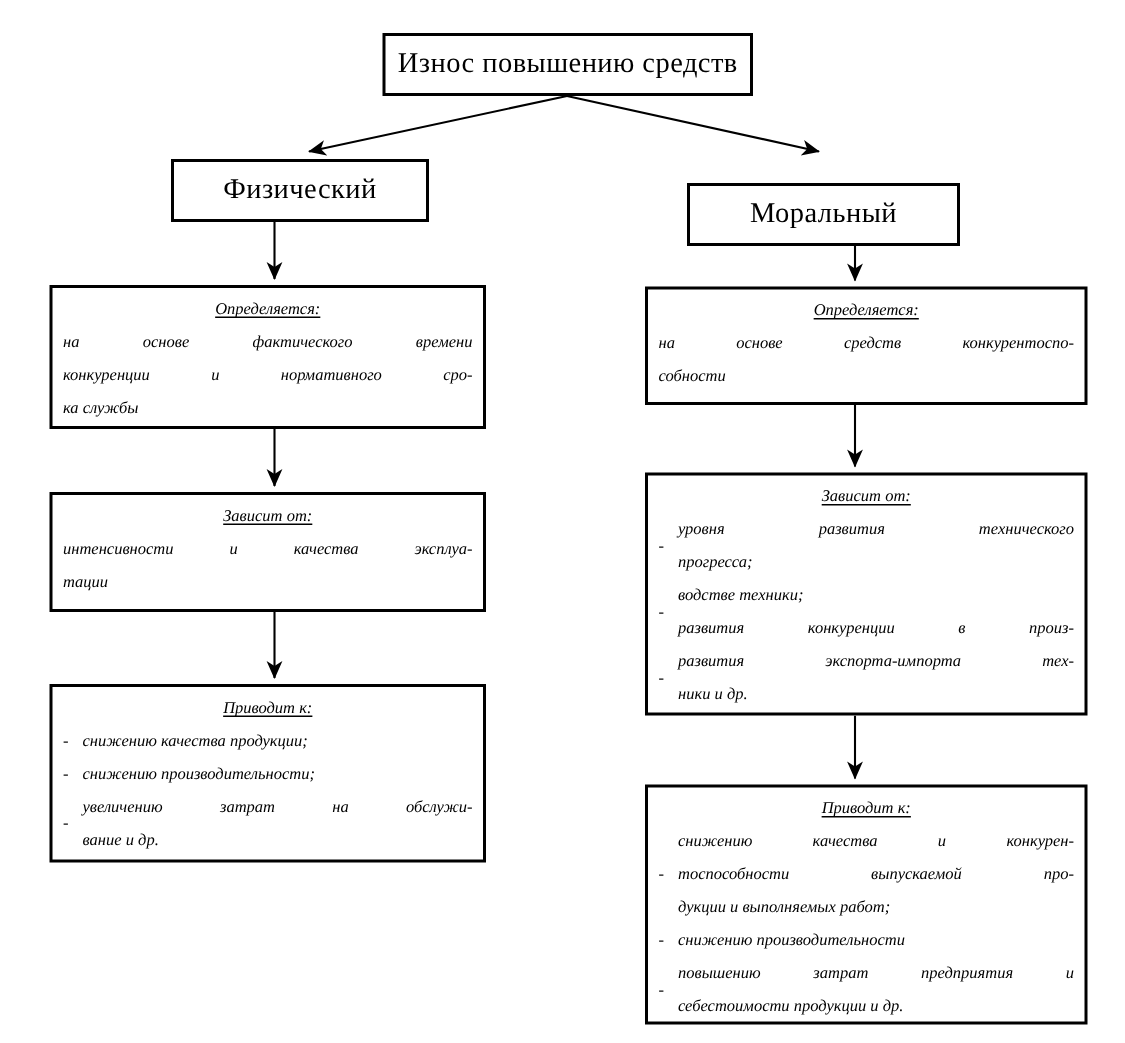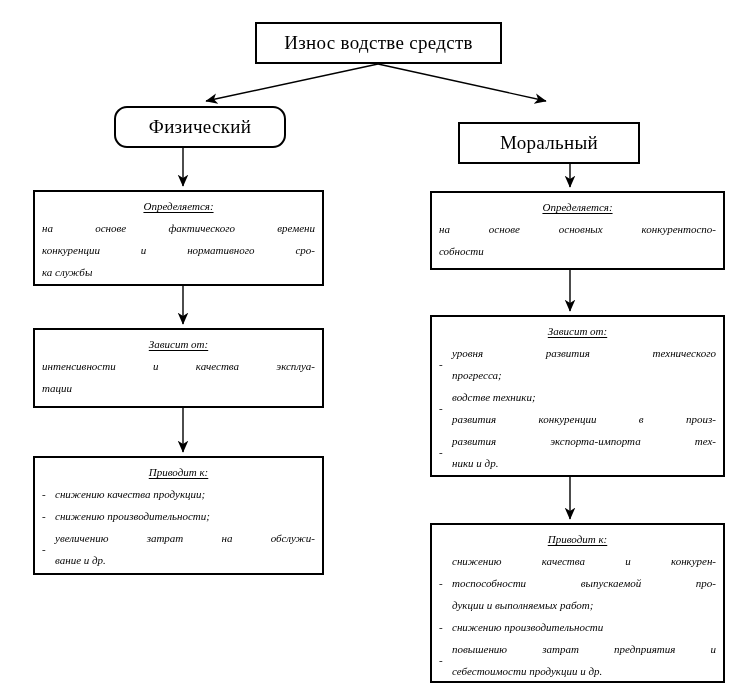--- a/index.html
+++ b/index.html
@@ -77,24 +77,24 @@
     <line x1="378" y1="64" x2="546" y2="101" stroke="#000" stroke-width="1.4" marker-end="url(#ah)"></line>
     <line x1="183" y1="148" x2="183" y2="186" stroke="#000" stroke-width="1.4" marker-end="url(#ah)"></line>
     <line x1="183" y1="286" x2="183" y2="324" stroke="#000" stroke-width="1.4" marker-end="url(#ah)"></line>
     <line x1="183" y1="408" x2="183" y2="452" stroke="#000" stroke-width="1.4" marker-end="url(#ah)"></line>
     <line x1="570" y1="148" x2="570" y2="187" stroke="#000" stroke-width="1.4" marker-end="url(#ah)"></line>
     <line x1="570" y1="270" x2="570" y2="311" stroke="#000" stroke-width="1.4" marker-end="url(#ah)"></line>
     <line x1="570" y1="477" x2="570" y2="519" stroke="#000" stroke-width="1.4" marker-end="url(#ah)"></line>
   </svg>
 
   <div class="node head-node" style="left:255px; top:22px; width:247px; height:42px;">
-    <span>Износ водстве средств</span>
-  </div>
-
-  <div class="node head-node" style="left:114px; top:106px; width:172px; height:42px;border-radius:13px;">
+    <span>Износ повышению средств</span>
+  </div>
+
+  <div class="node head-node" style="left:114px; top:106px; width:172px; height:42px;">
     <span>Физический</span>
   </div>
   <div class="node head-node" style="left:458px; top:122px; width:182px; height:42px;">
     <span>Моральный</span>
   </div>
 
   <div class="node detail-node" style="left:33px; top:190px; width:291px; height:96px;">
     <span class="box-title">Определяется:</span>
     <div class="box-body">
         <div class="seg">
@@ -140,21 +140,21 @@
           </div>
         </div>
       </div>
   </div>
 
   <div class="node detail-node" style="left:430px; top:191px; width:295px; height:79px;">
     <span class="box-title">Определяется:</span>
     <div class="box-body">
         <div class="seg">
           <div class="seg-lines">
-            <div class="ln j">на основе основных конкурентоспо-</div>
+            <div class="ln j">на основе средств конкурентоспо-</div>
             <div class="ln">собности</div>
           </div>
         </div>
       </div>
   </div>
   <div class="node detail-node" style="left:430px; top:315px; width:295px; height:162px;">
     <span class="box-title">Зависит от:</span>
     <div class="box-body">
         <div class="seg">
           <span class="marker">-</span>

